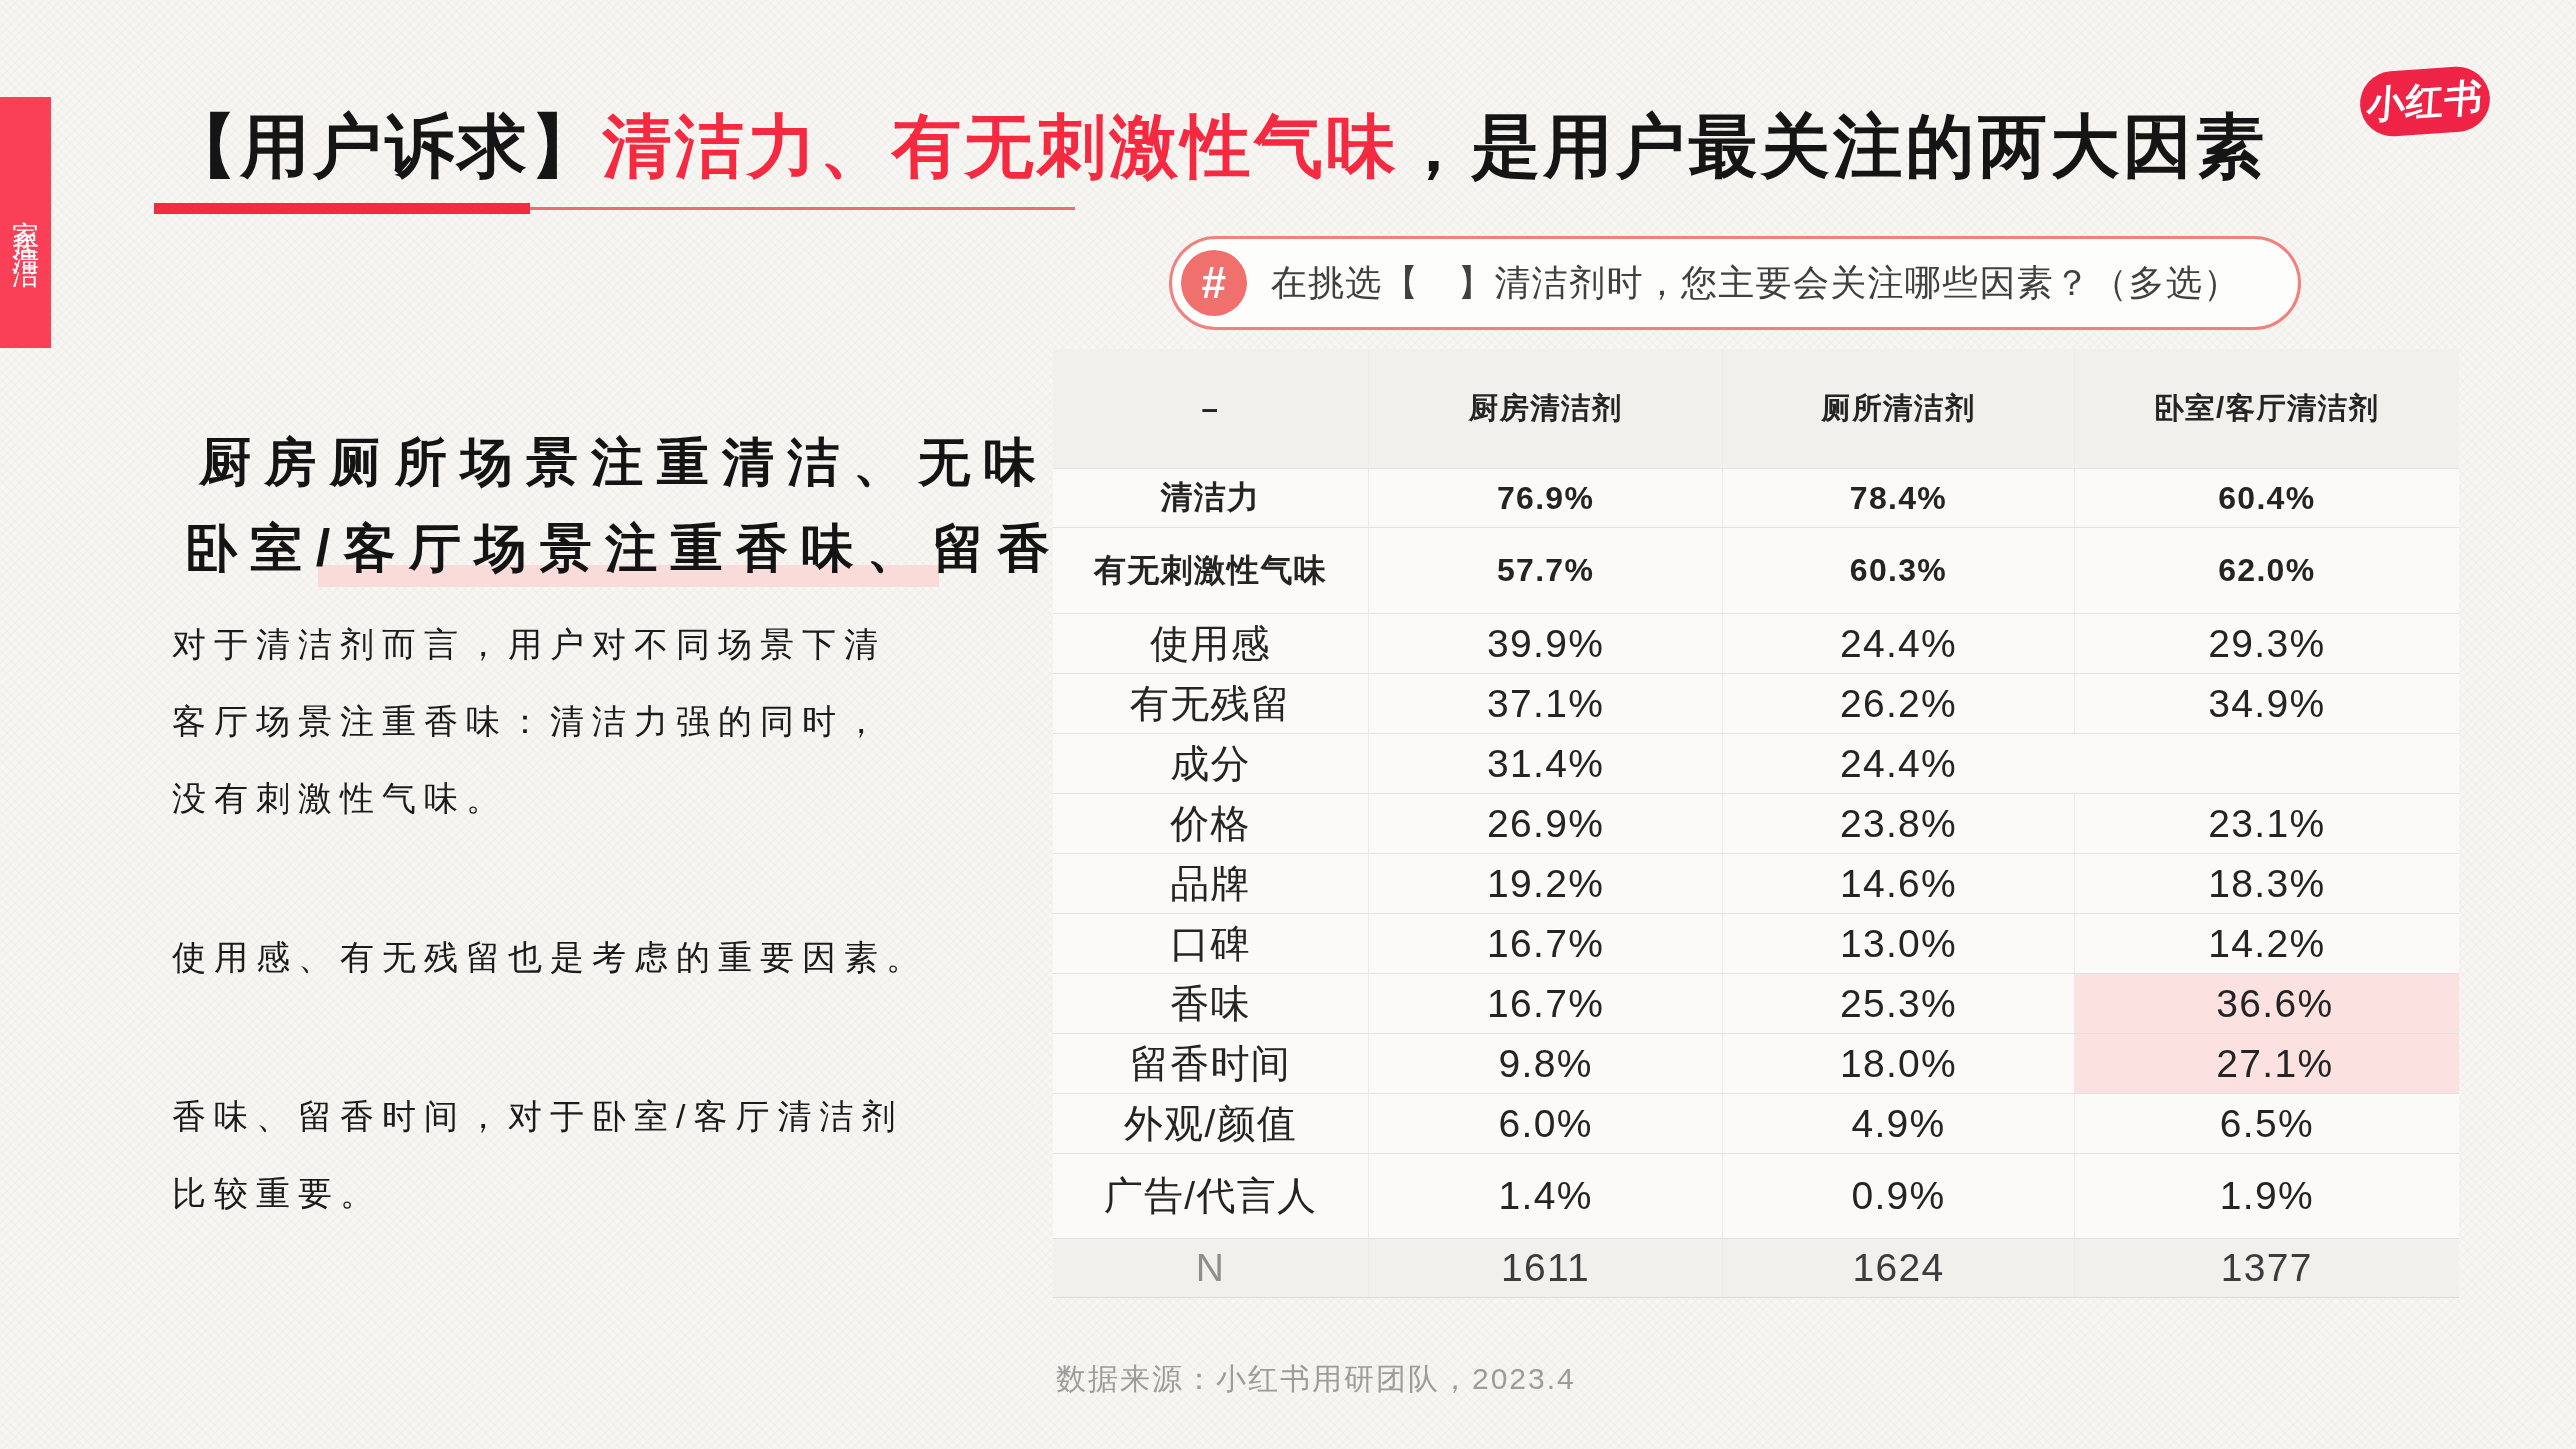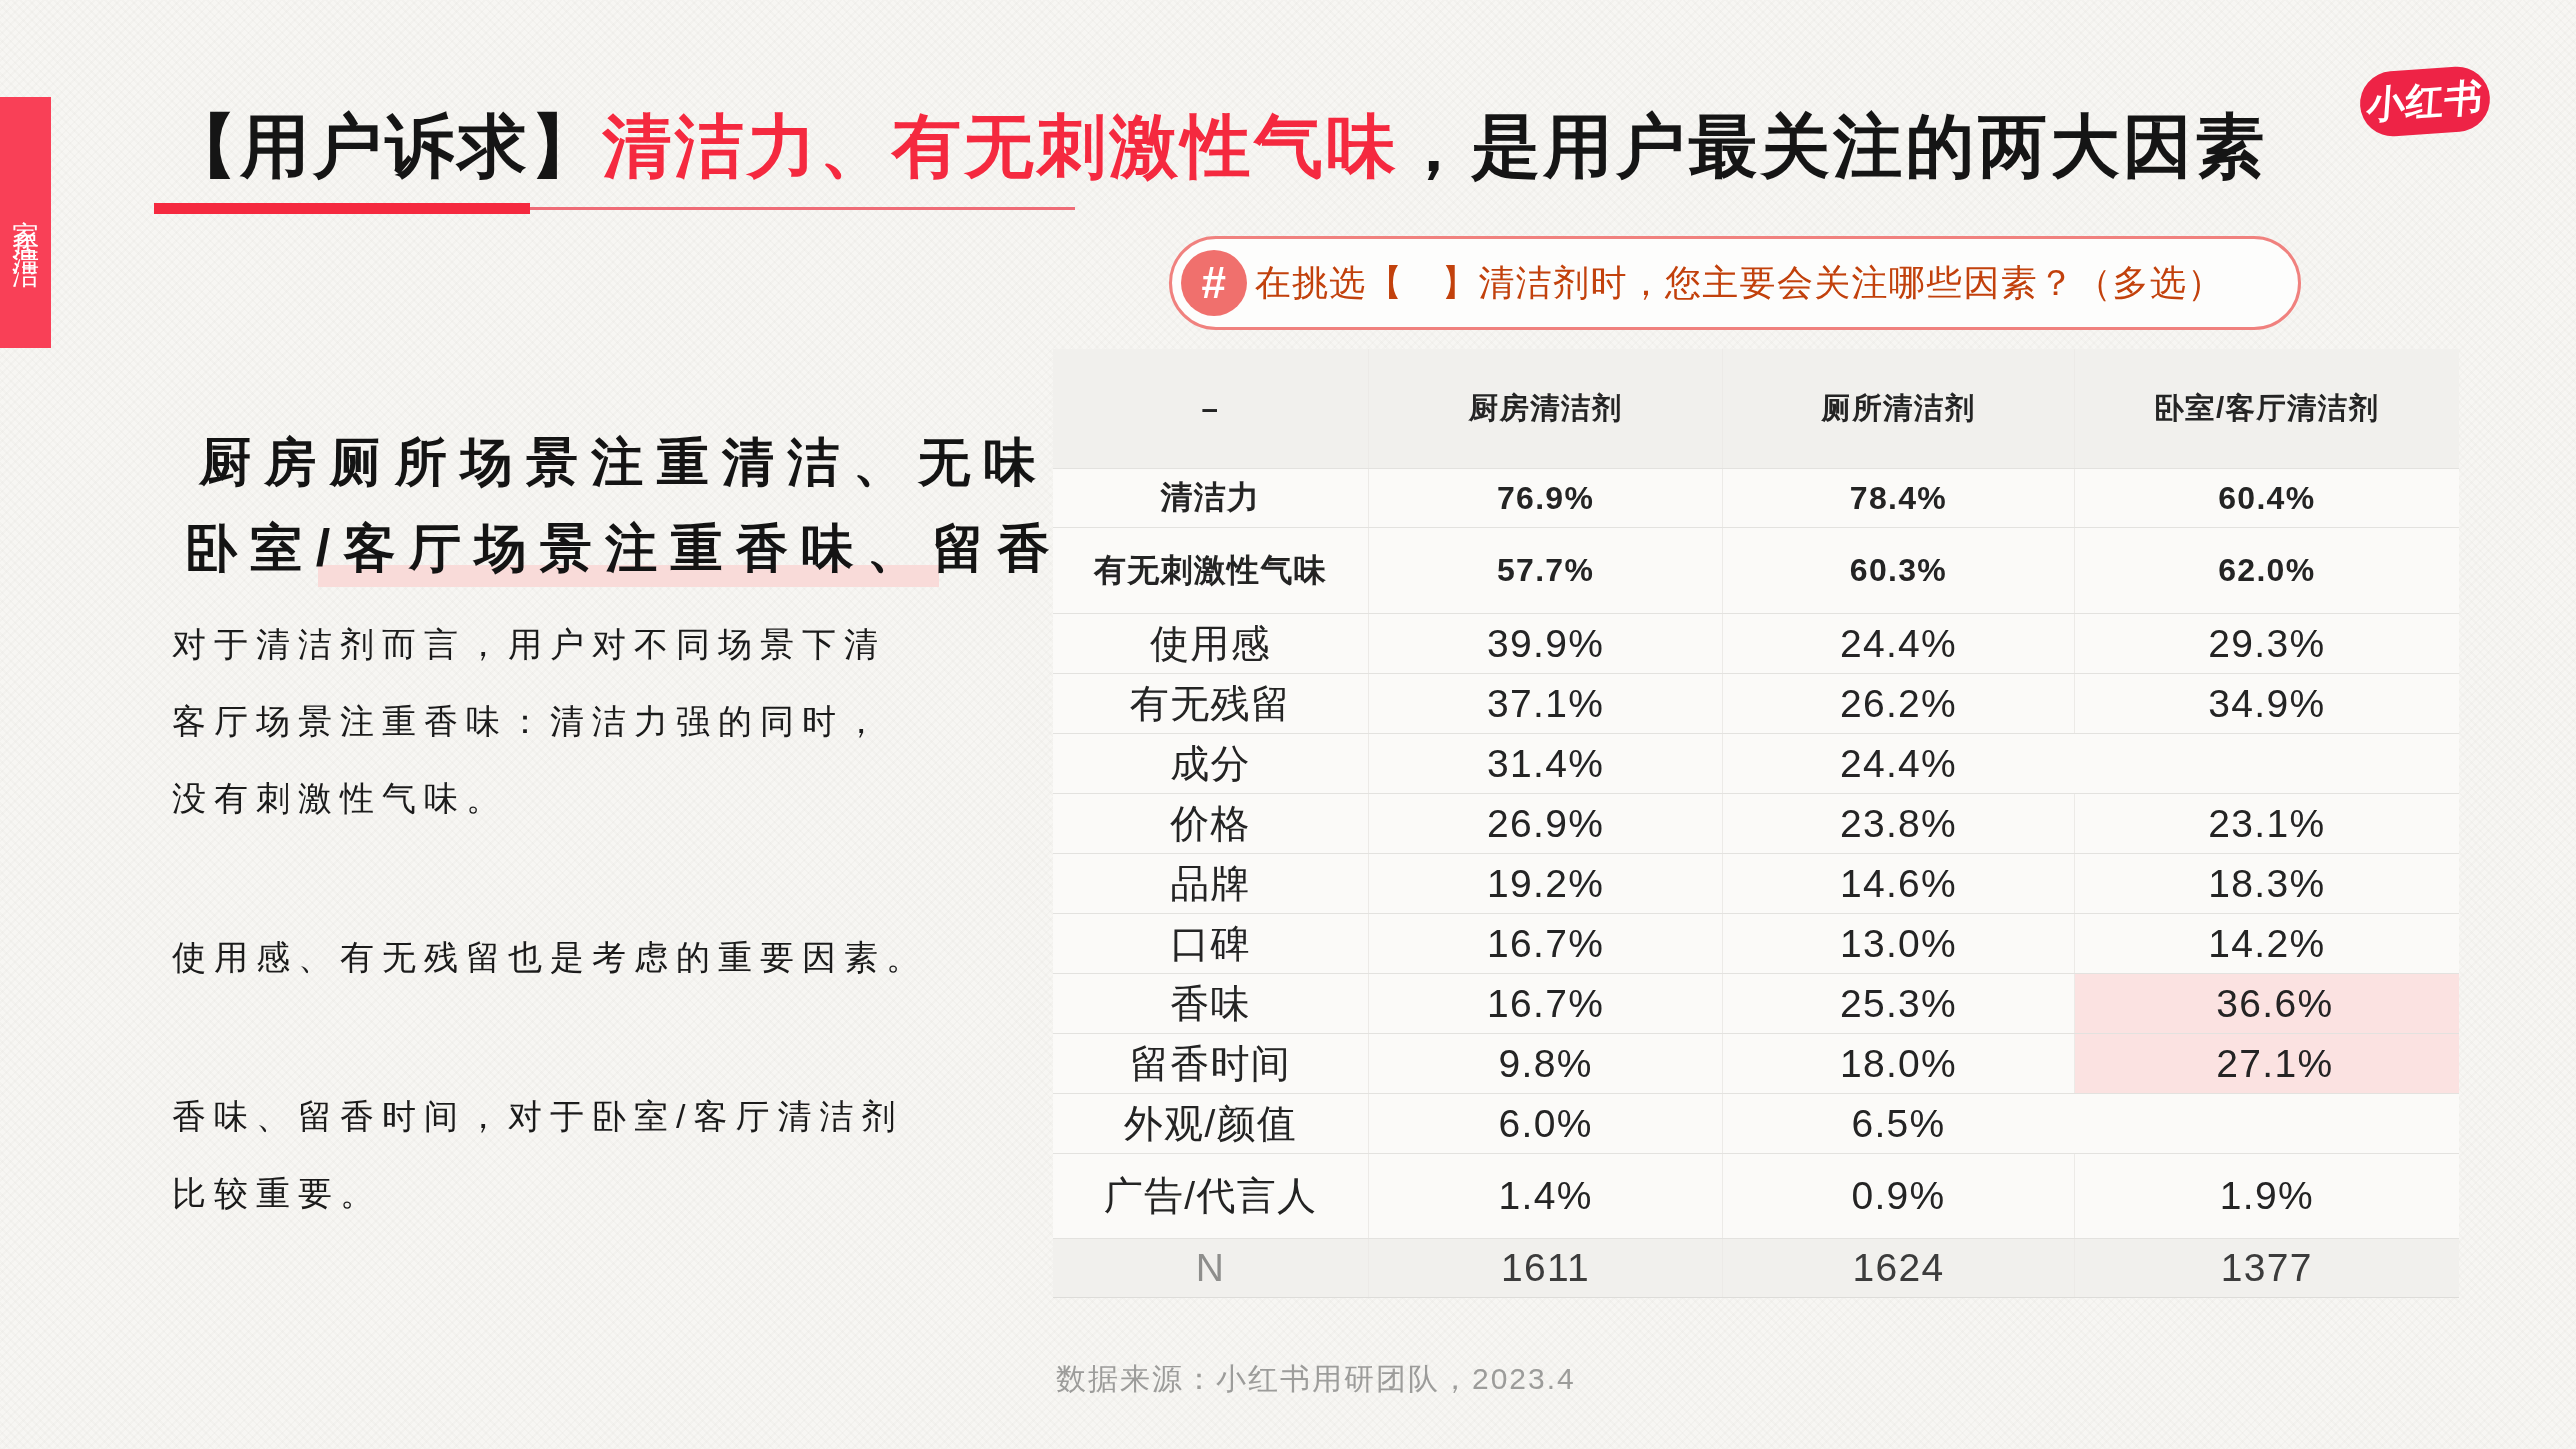--- a/index.html
+++ b/index.html
@@ -56,21 +56,21 @@
     border:3.4px solid #F0817E;border-radius:48px;background:#FDFDFC;
     display:flex;align-items:center;box-sizing:border-box;z-index:3;
   }
   .hash-circle{
     width:66px;height:66px;border-radius:50%;background:#F0706D;
     margin-left:8.7px;flex:0 0 auto;
     display:flex;align-items:center;justify-content:center;
   }
   .hash-circle span{color:#fff;font-size:44px;font-weight:bold;}
   .q-text{
-    margin-left:8px;font-size:36px;color:#c2410c;letter-spacing:1.3px;white-space:nowrap;
+    margin-left:24px;font-size:36px;color:#404040;letter-spacing:1.3px;white-space:nowrap;
   }
   
   .headline{
     position:absolute;left:158px;top:419px;width:932px;
     text-align:center;font-size:52px;font-weight:bold;color:#141414;
     line-height:86px;letter-spacing:13.4px;z-index:2;
   }
   .hl-bar{
     position:absolute;left:318px;top:565px;width:621px;height:22px;
     background:#F9DBD9;z-index:1;
@@ -225,20 +225,21 @@
       </div>
       <div class="t-row">
         <div class="td label">留香时间</div>
         <div class="td">9.8%</div>
         <div class="td">18.0%</div>
         <div class="td pink">27.1%</div>
       </div>
       <div class="t-row">
         <div class="td label">外观/颜值</div>
         <div class="td">6.0%</div>
+        <div class="td">4.9%</div>
         <div class="td">6.5%</div>
       </div>
       <div class="t-row">
         <div class="td label">广告/代言人</div>
         <div class="td">1.4%</div>
         <div class="td">0.9%</div>
         <div class="td">1.9%</div>
       </div>
       <div class="t-row base">
         <div class="td label">N</div>

